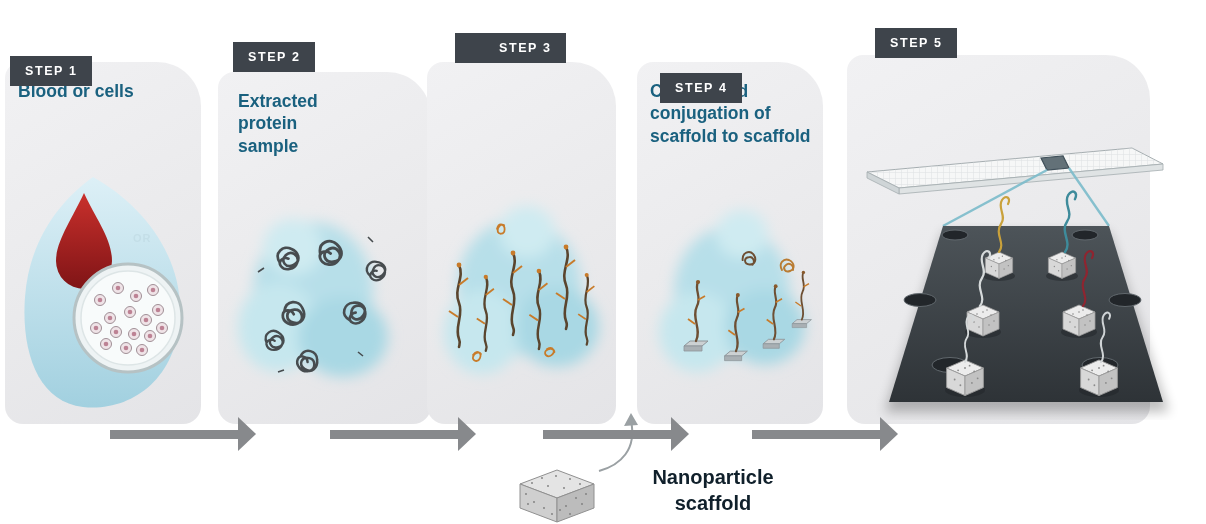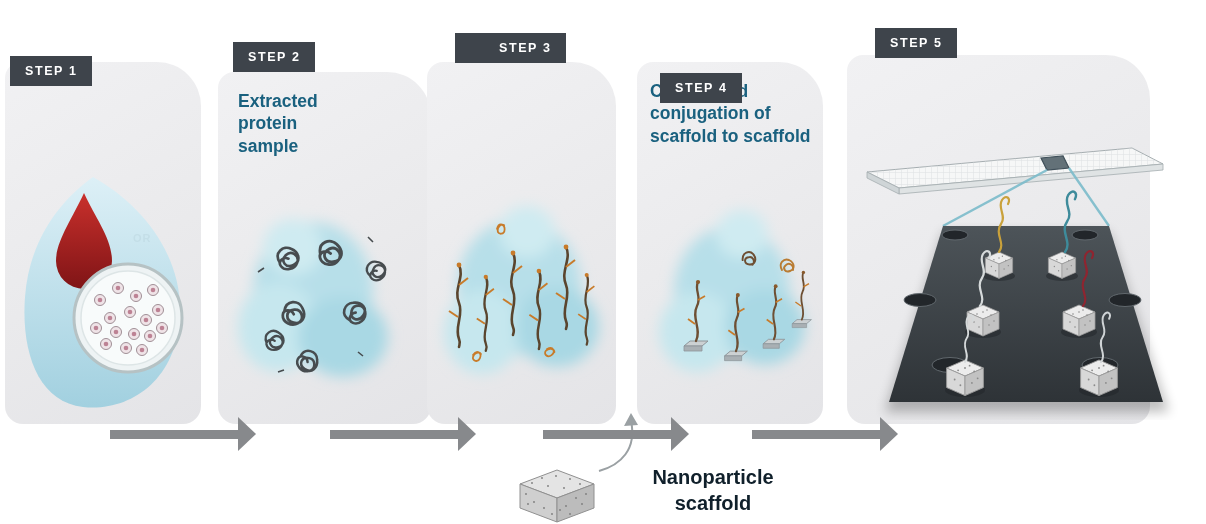--- a/index.html
+++ b/index.html
@@ -53,20 +53,21 @@
   .scaffold-label { position:absolute; left:628px; top:464px; width:170px; text-align:center;
                     font-size:20px; font-weight:700; line-height:1.3; color:var(--label-dark,#10202b); }
 </style>
 </head>
 <body>
 
 <div class="canvas">
 
   <section class="card card1">
     <div class="badge">STEP 1</div>
+    <div class="title">Blood or cells</div>
     <span class="or-label">OR</span>
     <svg class="art art1" viewBox="0 0 190 260">
       <defs>
         <linearGradient id="bluegrad" x1="0" y1="0" x2="0" y2="1">
           <stop offset="0" stop-color="#dcf0f7"></stop>
             <stop offset="1" stop-color="#9ecfdf"></stop>
         </linearGradient>
         <linearGradient id="redgrad" x1="0" y1="0" x2="0" y2="1">
           <stop offset="0" stop-color="#c9302c"></stop>
             <stop offset="1" stop-color="#7f1416"></stop>

